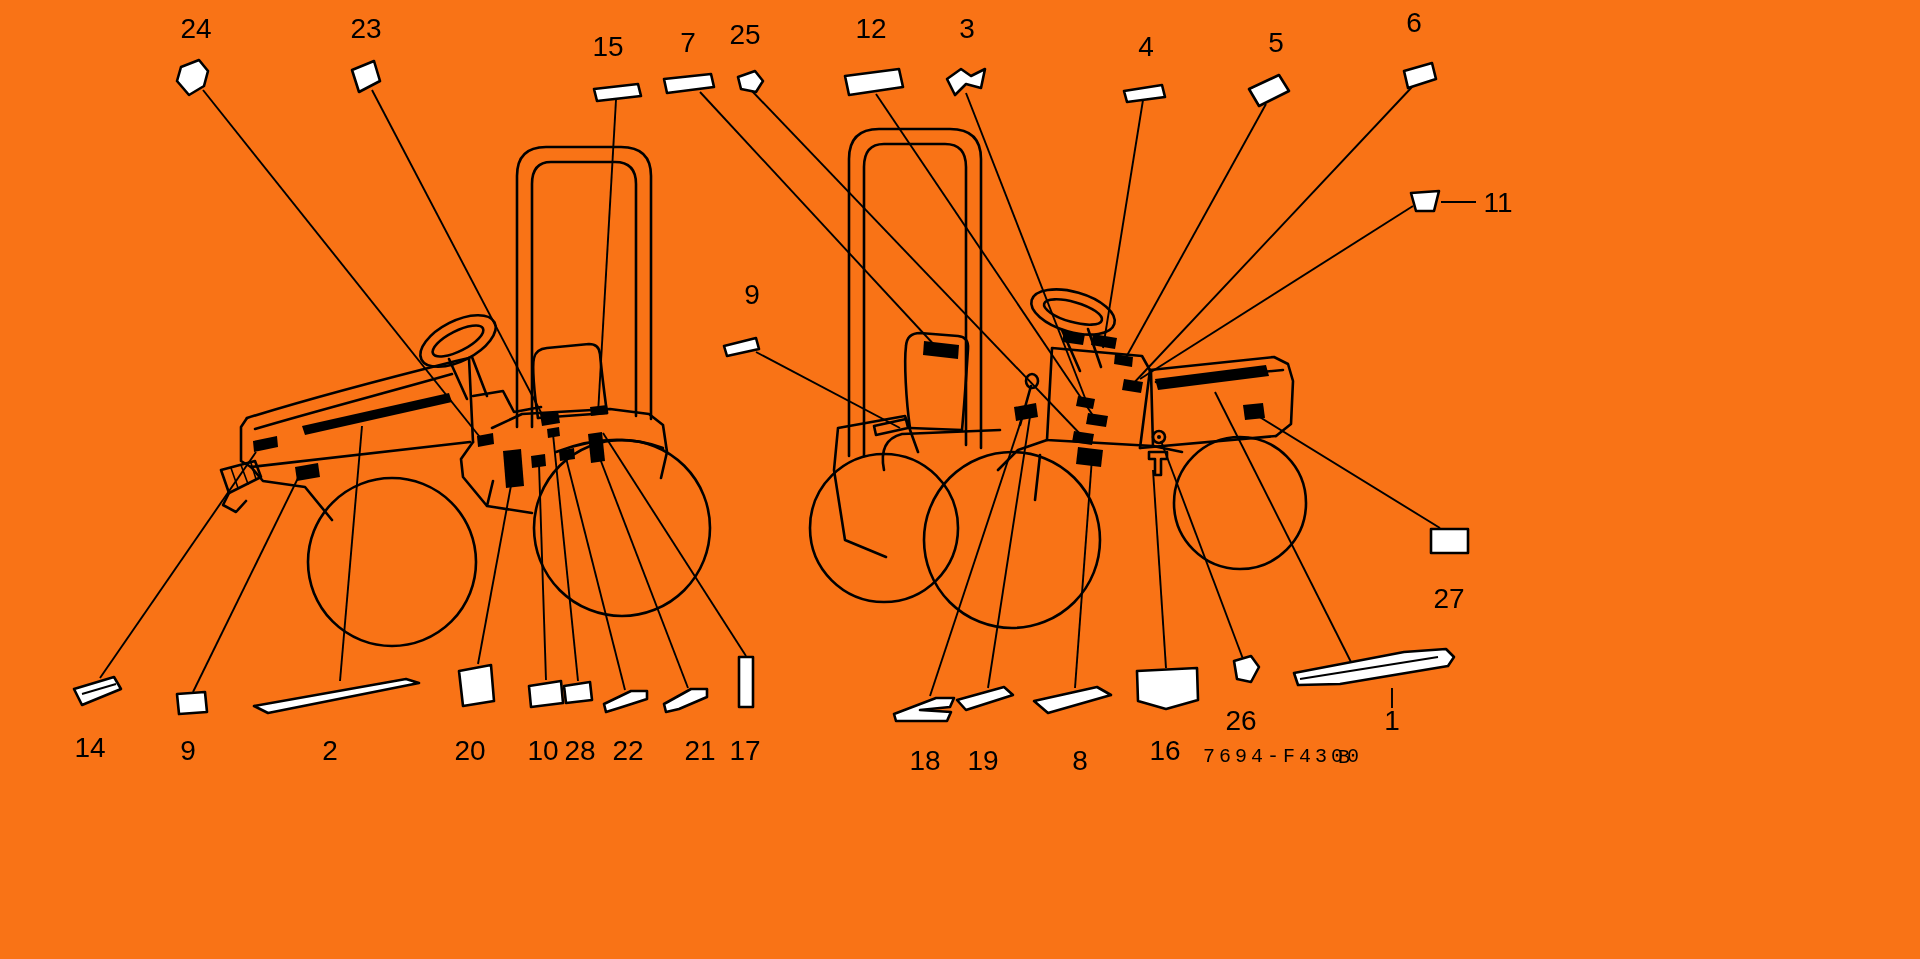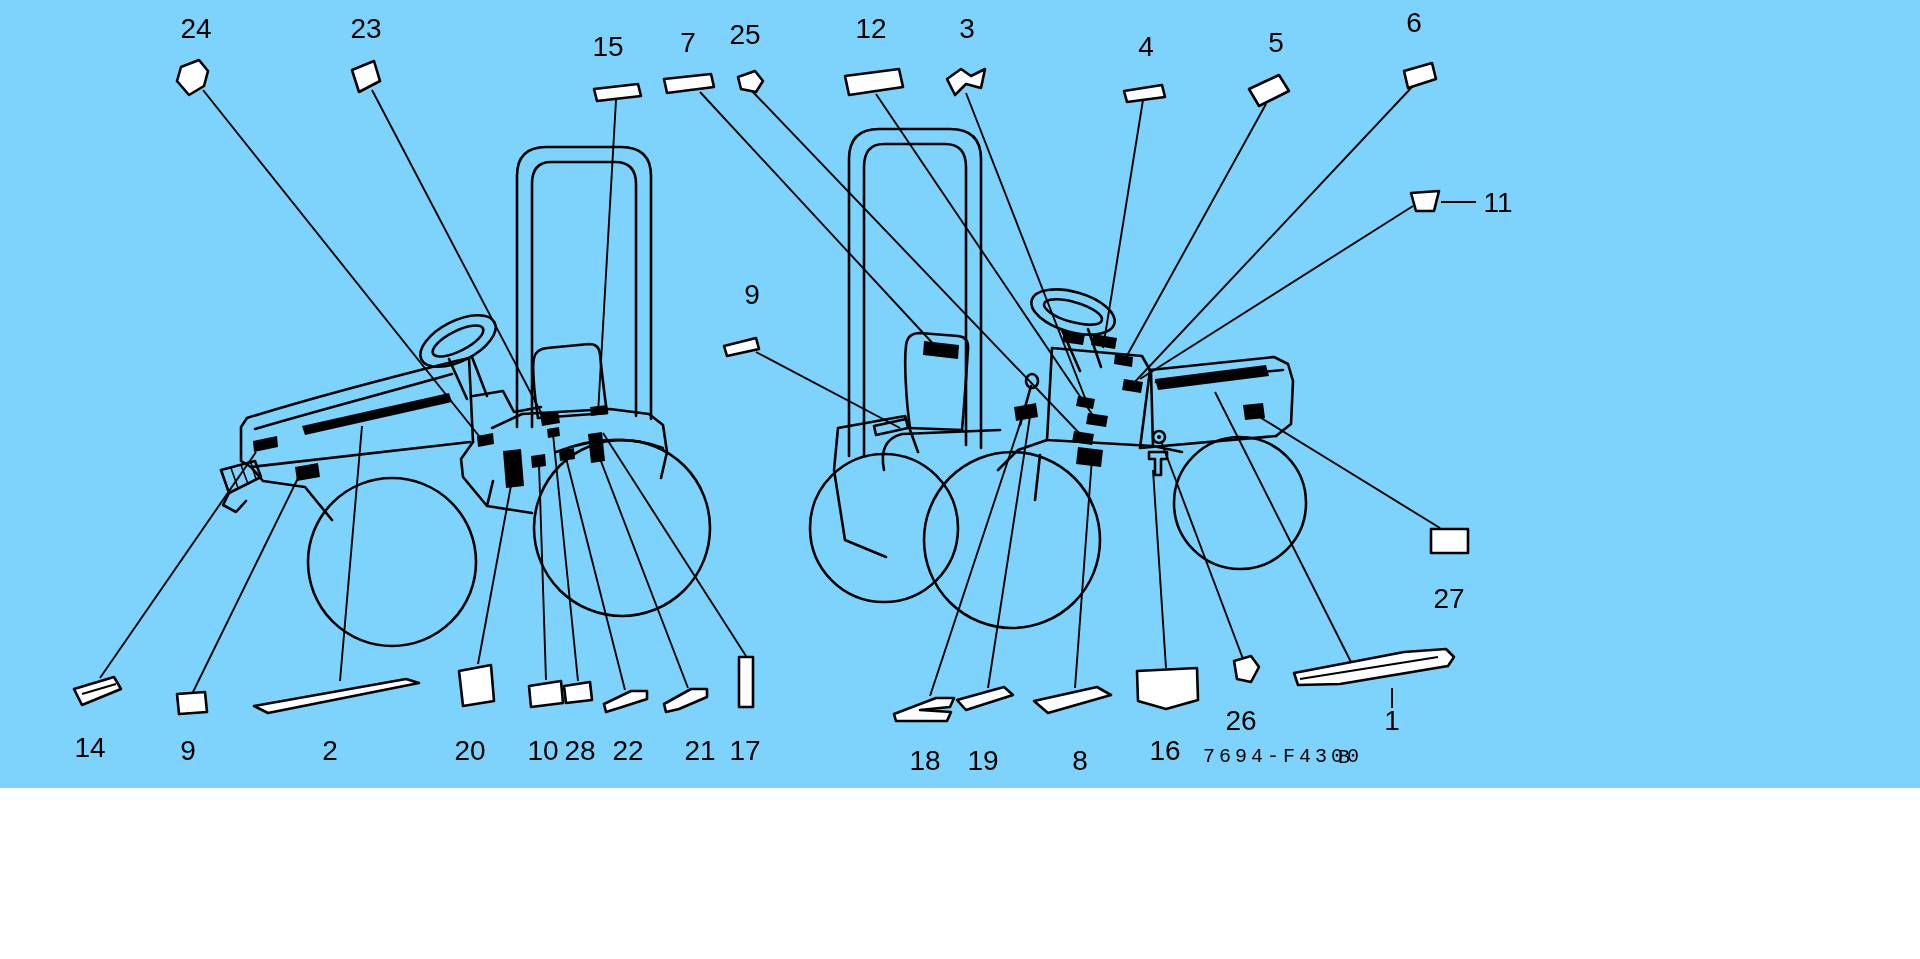--- a/index.html
+++ b/index.html
@@ -1,17 +1,17 @@
 <!DOCTYPE html>
 <html><head>
 <meta charset="utf-8">
 <title>Diagram</title>
 <style>
   html,body{margin:0;padding:0;background:#ffffff;}
-  .canvas{position:relative;width:1920px;height:788px;background:#7dd3fc;overflow:hidden;
+  .canvas{position:relative;width:1920px;height:959px;background:#f97316;overflow:hidden;
           font-family:"Liberation Sans",sans-serif;}
   svg{display:block;width:1920px;height:959px;}
   .ln{fill:none;stroke:#000;stroke-width:2.6;stroke-linecap:round;stroke-linejoin:round;}
   .lnthin{fill:none;stroke:#000;stroke-width:1.6;stroke-linecap:round;}
   .mark{fill:#000;stroke:none;}
   .part-shape{fill:#fff;stroke:#000;stroke-width:2.6;stroke-linejoin:round;}
   .leader{fill:none;stroke:#000;stroke-width:1.9;}
   .inner-line{fill:none;stroke:#000;stroke-width:1.9;}
   .callout-num{font-family:"Liberation Sans",sans-serif;font-size:28px;fill:#000;text-anchor:middle;}
   .diagram-code{font-family:"Liberation Mono",monospace;font-size:20px;letter-spacing:4px;fill:#000;}

